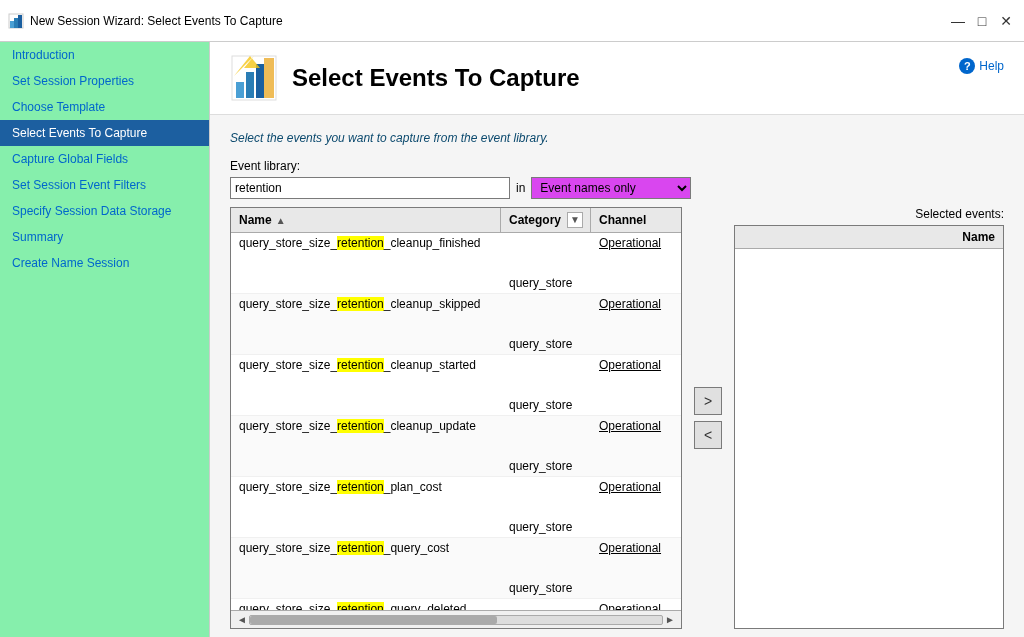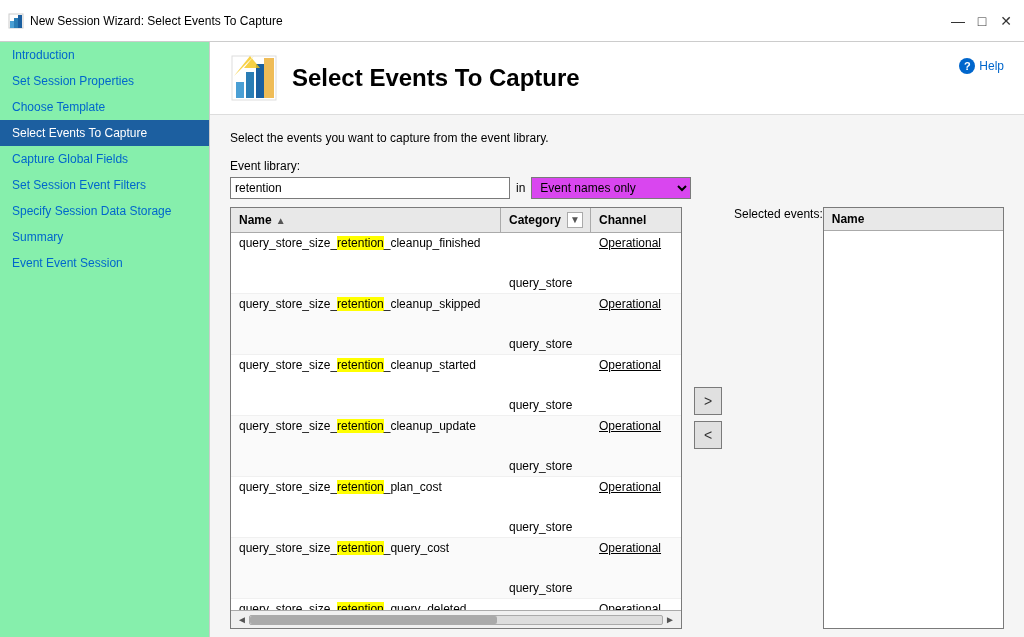--- a/index.html
+++ b/index.html
@@ -115,22 +115,23 @@
 
     
     .content-body {
       padding: 16px 20px;
       flex: 1;
       overflow: hidden;
     }
 
     .description-text {
       font-size: 12px;
-      color: #000000;
+      color: #0c4a6e;
       margin-bottom: 14px;
+      font-style: italic;
     }
 
     .event-library-label {
       font-size: 12px;
       color: #000;
       margin-bottom: 4px;
     }
 
     
     .search-row {
@@ -309,22 +310,23 @@
       align-items: center;
       justify-content: center;
       font-size: 14px;
       color: #333;
     }
 
     
     .selected-events-panel {
       width: 270px;
       display: flex;
-      flex-direction: row;
+      flex-direction: column;
       flex-shrink: 0;
+      text-align: right;
     }
     .selected-events-label {
       font-size: 12px;
       font-weight: normal;
       color: #000;
       margin-bottom: 4px;
     }
     .selected-events-table {
       flex: 1;
       border: 1px solid #7a7a7a;
@@ -364,21 +366,21 @@
 
   <div class="sidebar">
     <div class="sidebar-item">Introduction</div>
     <div class="sidebar-item">Set Session Properties</div>
     <div class="sidebar-item">Choose Template</div>
     <div class="sidebar-item active">Select Events To Capture</div>
     <div class="sidebar-item">Capture Global Fields</div>
     <div class="sidebar-item">Set Session Event Filters</div>
     <div class="sidebar-item">Specify Session Data Storage</div>
     <div class="sidebar-item">Summary</div>
-    <div class="sidebar-item">Event Event Session</div>
+    <div class="sidebar-item">Create Name Session</div>
   </div>
 
   <div class="content-area">
 
     <div class="page-header">
 
       <svg width="48" height="48" viewBox="0 0 48 48">
         <rect x="2" y="2" width="44" height="44" fill="#fff" stroke="#ddd"></rect>
 
         <rect x="6" y="28" width="8" height="16" fill="#4a9fd4"></rect>

